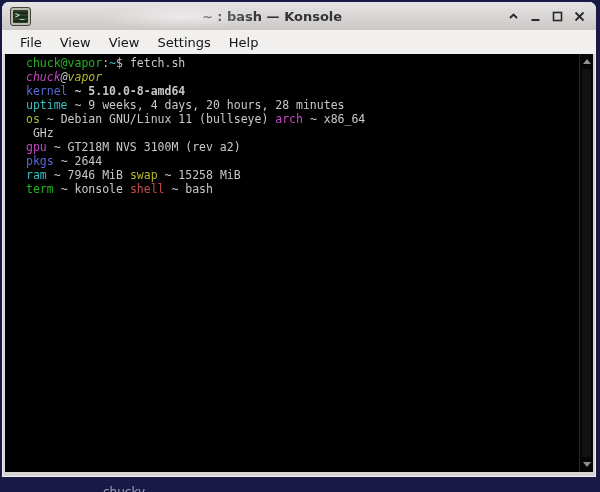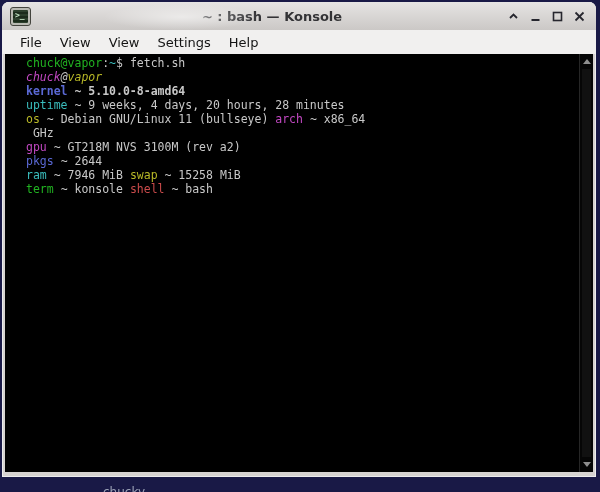--- a/index.html
+++ b/index.html
@@ -120,21 +120,21 @@
     <span class="menu-item">View</span>
     <span class="menu-item">View</span>
     <span class="menu-item">Settings</span>
     <span class="menu-item">Help</span>
   </div>
 
   <div class="terminal-frame" style="background: rgb(0, 0, 0);">
     <div class="term-text">
         <div class="term-line"><span style="color: rgb(33, 179, 33);">chuck@vapor</span><span style="color: rgb(200, 200, 200);">:</span><span style="color: rgb(58, 189, 189);">~</span><span style="color: rgb(200, 200, 200);">$ fetch.sh</span></div>
         <div class="term-line italic"><span style="color: rgb(194, 72, 194);">chuck</span><span style="color: rgb(200, 200, 200);">@</span><span style="color: rgb(185, 185, 39);">vapor</span></div>
-        <div class="term-line"><span style="color: rgb(90, 104, 212); font-weight: bold;">kernel</span><span style="color: rgb(200, 200, 200); font-weight: bold;"> ~ 5.10.0-8-amd64</span></div>
+        <div class="term-line"><span style="color: rgb(90, 104, 212);">kernel</span><span style="color: rgb(200, 200, 200); font-weight: bold;"> ~ 5.10.0-8-amd64</span></div>
         <div class="term-line"><span style="color: rgb(58, 189, 189);">uptime</span><span style="color: rgb(200, 200, 200);"> ~ 9 weeks, 4 days, 20 hours, 28 minutes</span></div>
         <div class="term-line"><span style="color: rgb(185, 185, 39);">os</span><span style="color: rgb(200, 200, 200);"> ~ Debian GNU/Linux 11 (bullseye) </span><span style="color: rgb(194, 72, 194);">arch</span><span style="color: rgb(200, 200, 200);"> ~ x86_64</span></div>
         <div class="term-line"><span style="color: rgb(200, 200, 200); text-align: center;"> GHz</span></div>
         <div class="term-line"><span style="color: rgb(194, 72, 194);">gpu</span><span style="color: rgb(200, 200, 200);"> ~ GT218M NVS 3100M (rev a2)</span></div>
         <div class="term-line"><span style="color: rgb(90, 104, 212);">pkgs</span><span style="color: rgb(200, 200, 200);"> ~ 2644</span></div>
         <div class="term-line"><span style="color: rgb(58, 189, 189);">ram</span><span style="color: rgb(200, 200, 200);"> ~ 7946 MiB </span><span style="color: rgb(185, 185, 39);">swap</span><span style="color: rgb(200, 200, 200);"> ~ 15258 MiB</span></div>
         <div class="term-line"><span style="color: rgb(33, 179, 33);">term</span><span style="color: rgb(200, 200, 200);"> ~ konsole </span><span style="color: rgb(202, 75, 75);">shell</span><span style="color: rgb(200, 200, 200);"> ~ bash</span></div>
       </div>
     <div class="scrollbar">
       <div class="sb-btn sb-up">

